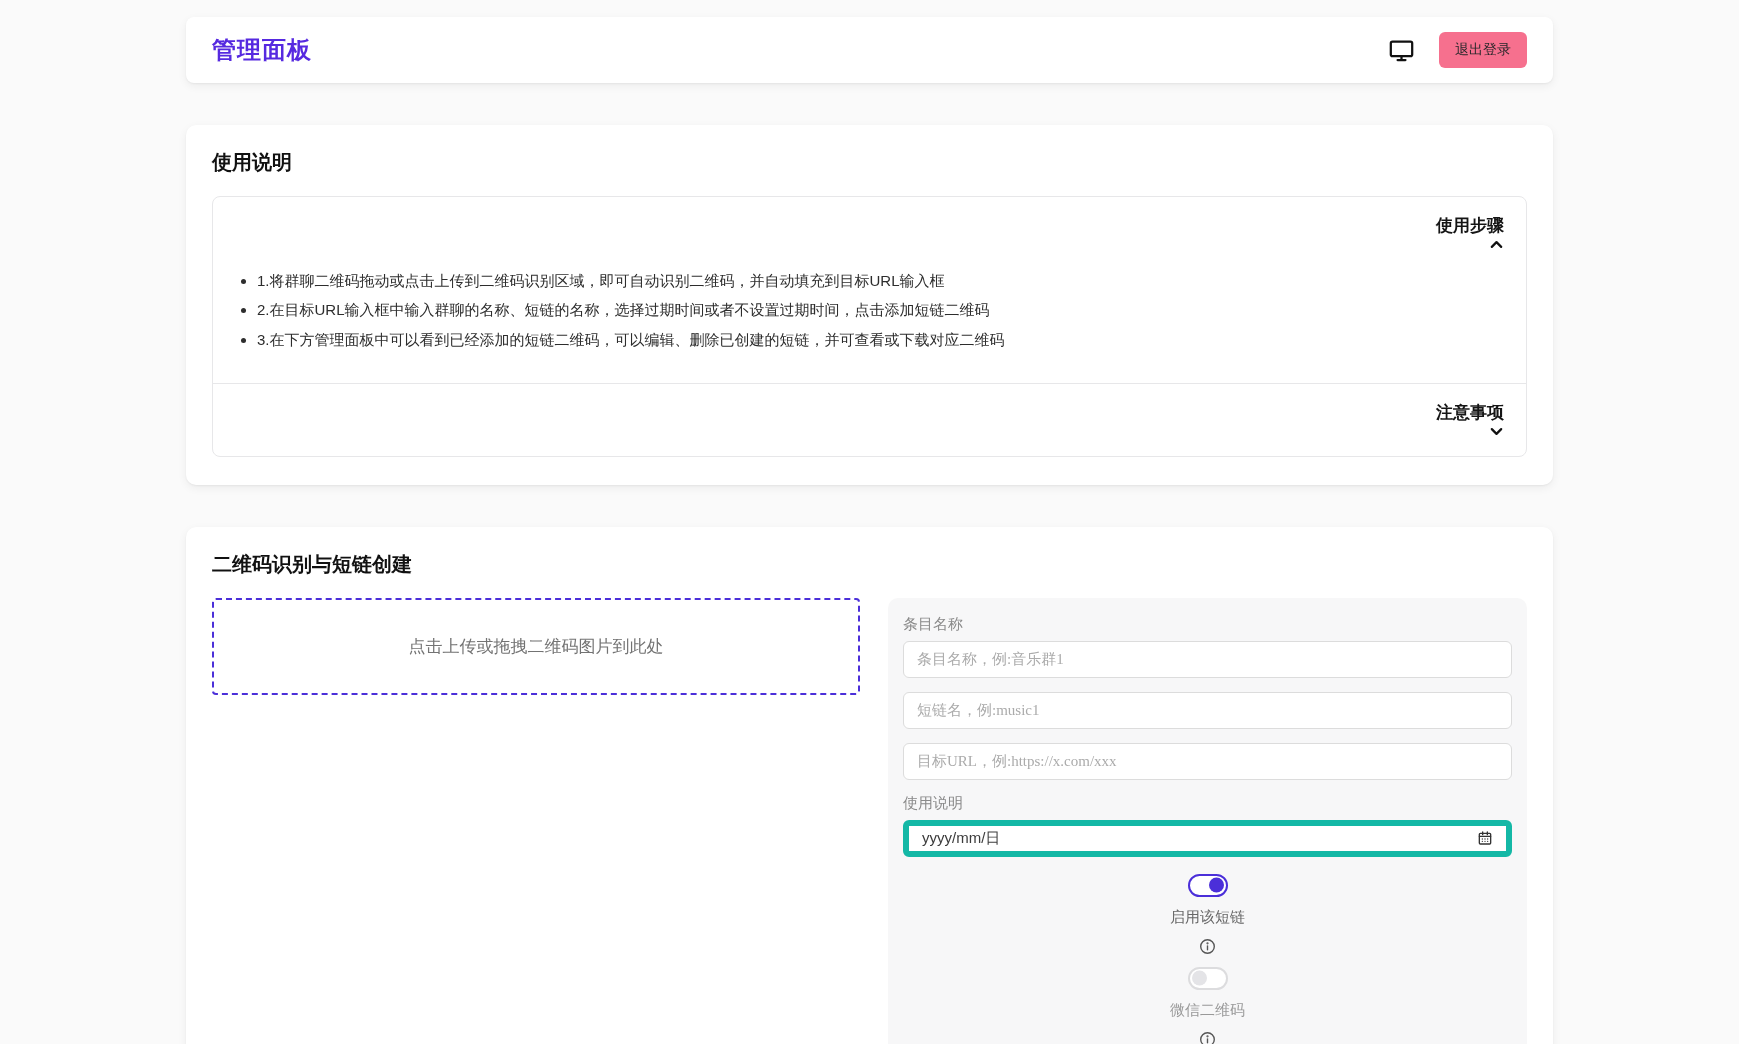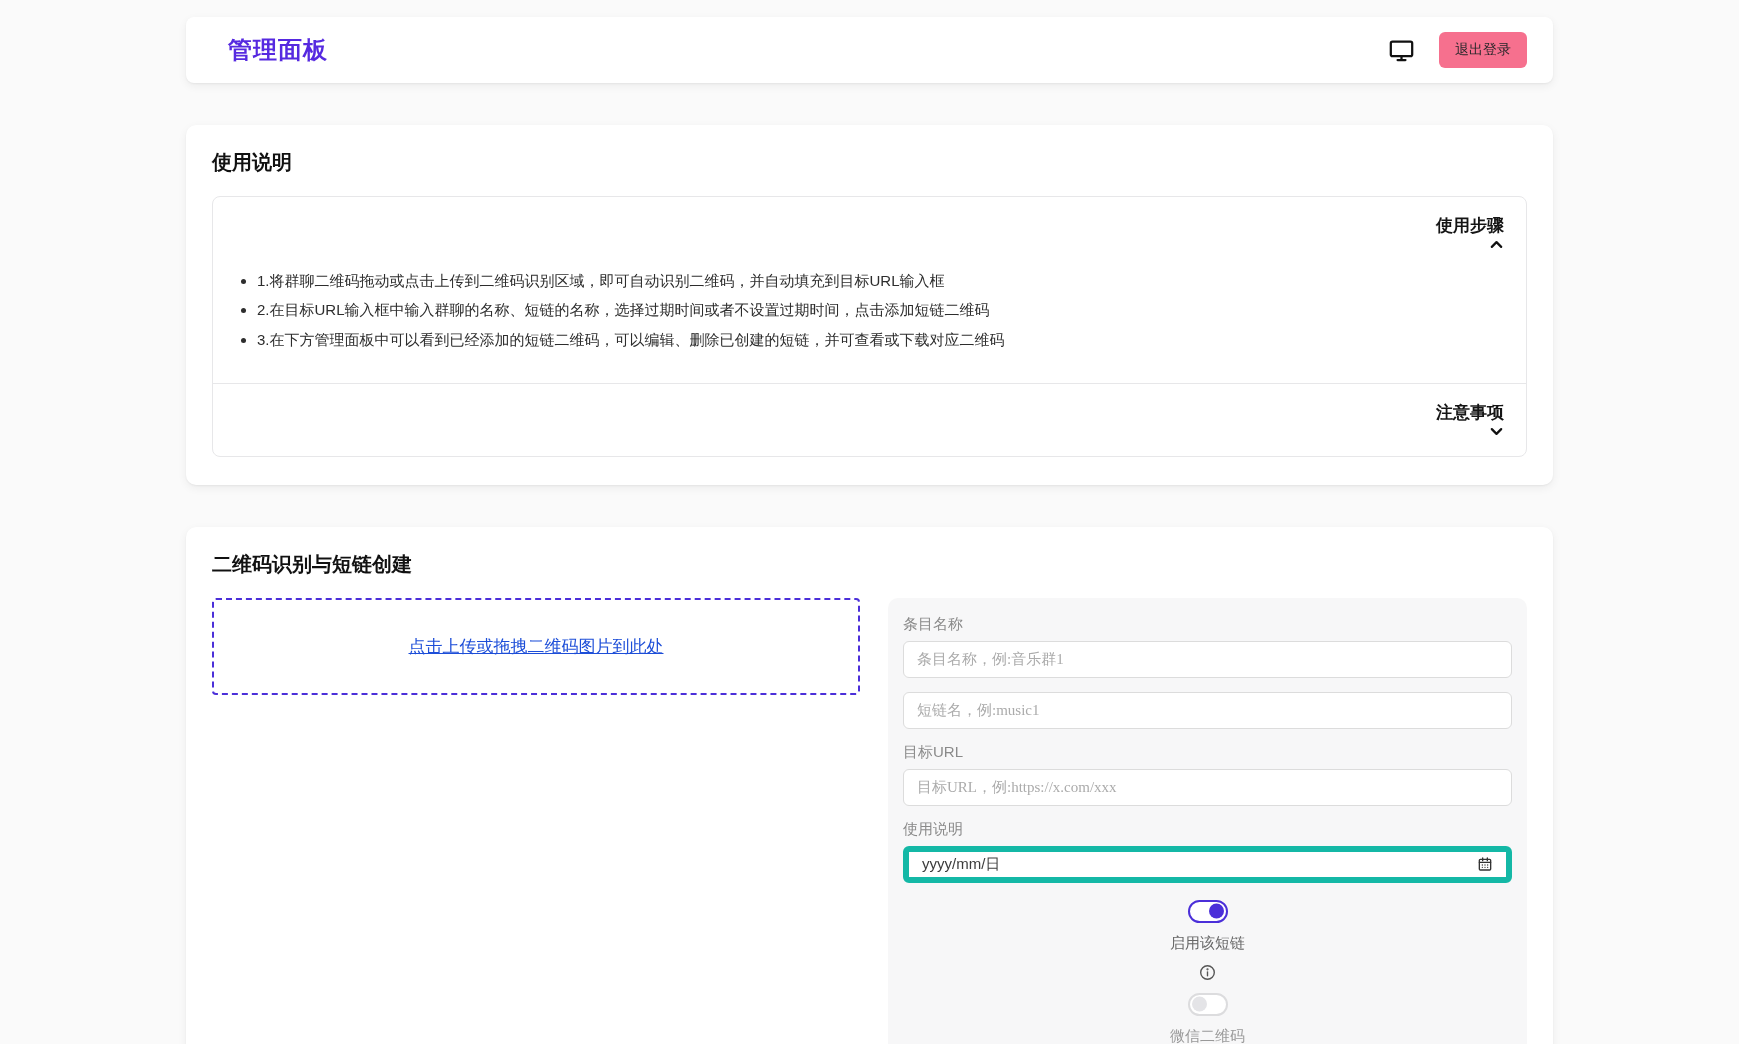--- a/index.html
+++ b/index.html
@@ -22,21 +22,21 @@
   
   .topbar {
     height: 66px;
     border-radius: 8px;
     display: flex;
     align-items: center;
     justify-content: space-between;
     padding: 0 26px;
   }
   .app-title {
-    margin: 16px;
+    margin: 0;
     font-size: 24px;
     font-weight: bold;
     color: #5629e0;
     letter-spacing: 1px;
   }
   .topbar-right { display: flex; align-items: center; gap: 24px; }
   .icon-btn { display: inline-flex; align-items: center; cursor: pointer; background: none; border: none; padding: 0; }
   .logout-btn {
     background: #f6708e;
     border: none;
@@ -74,21 +74,21 @@
     flex: 1;
     height: 97px;
     border: 2px dashed #4b2fd9;
     border-radius: 4px;
     display: flex;
     align-items: center;
     justify-content: center;
     cursor: pointer;
     background: #fff;
   }
-  .upload-hint { font-size: 17px; color: #1d4ed8; text-decoration: underline; }
+  .upload-hint { font-size: 17px; color: #737373; }
 
   .qr-form {
     width: 639px;
     background: #f7f7f8;
     border-radius: 10px;
     padding: 17px 15px 18px;
   }
   .field { margin-bottom: 14px; }
   .field-label { display: block; font-size: 15px; color: #8a8a8a; margin-bottom: 7px; }
   .text-input {
@@ -223,21 +223,20 @@
         <div class="field">
           <label class="field-label">条目名称</label>
           <input class="text-input" type="text" placeholder="条目名称，例:音乐群1" style="">
         </div>
 
         <div class="field">
           <input class="text-input" type="text" placeholder="短链名，例:music1" style="">
         </div>
 
         <div class="field">
-          <label class="field-label">目标URL</label>
           <input class="text-input" type="text" placeholder="目标URL，例:https://x.com/xxx" style="">
         </div>
 
         <div class="field">
           <label class="field-label">使用说明</label>
           <div class="date-input">
             <span class="date-value">yyyy/mm/日</span>
             <svg width="16" height="16" viewBox="0 0 24 24" fill="none" stroke="#333" stroke-width="2" stroke-linecap="round" stroke-linejoin="round">
               <rect x="3.5" y="5" width="17" height="16" rx="1.5"></rect>
               <path d="M3.5 9.5h17"></path>

